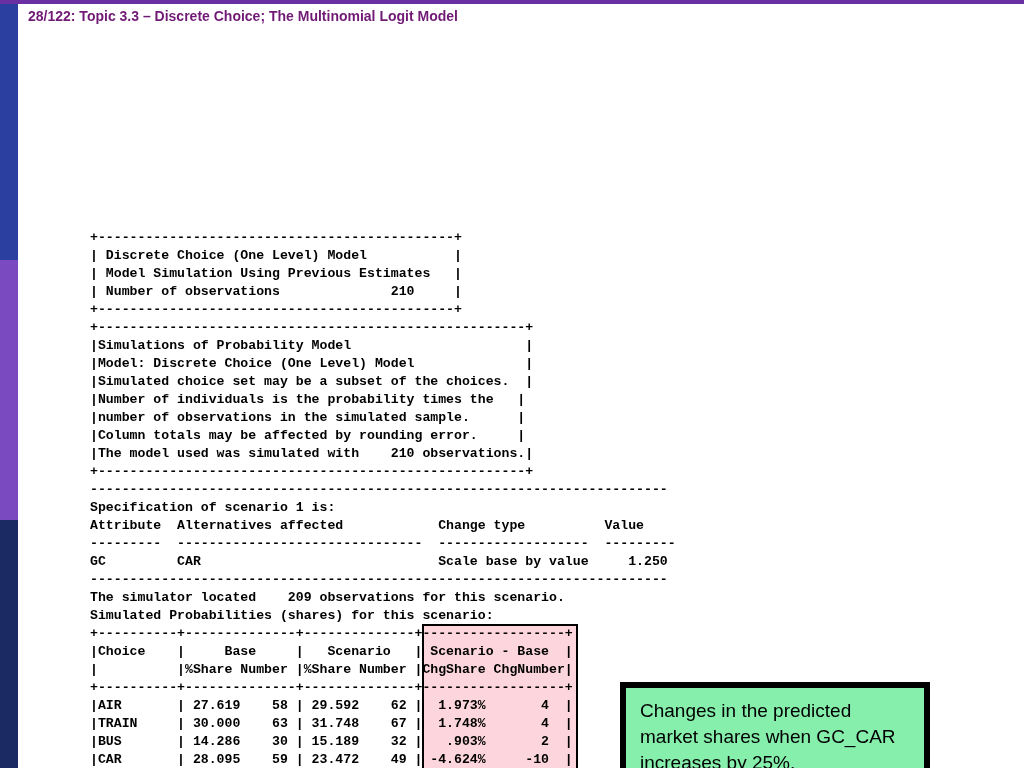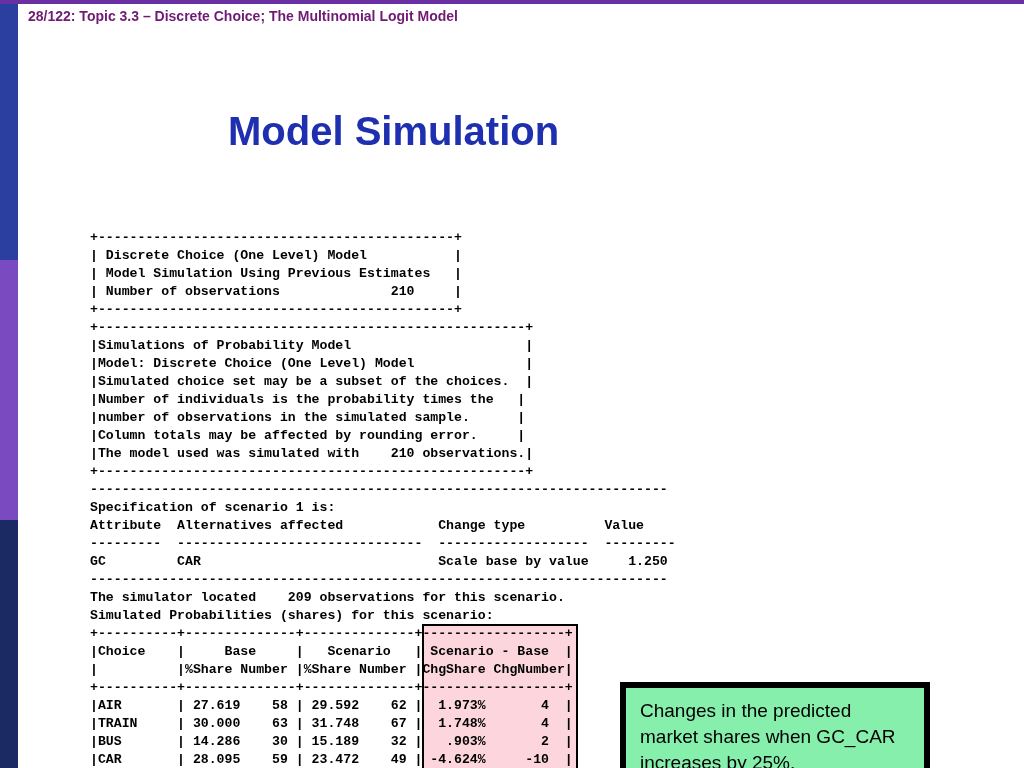--- a/index.html
+++ b/index.html
@@ -20,21 +20,20 @@
 <body>
 
 <div class="top-bar"></div>
 <div class="metabar"></div>
 <div class="metabar2"></div>
 <div class="metabar3"></div>
 
 <div class="header">28/122: Topic 3.3 – Discrete Choice; The Multinomial Logit Model</div>
 
 <div class="slide">
-  <div class="title">Model Simulation</div>
 
   <div class="hilite" style="left:404px; top:590px; width:156px; height:148px;"></div>
 
   <div class="pre-wrap">
     <pre class="output">+---------------------------------------------+
 | Discrete Choice (One Level) Model           |
 | Model Simulation Using Previous Estimates   |
 | Number of observations              210     |
 +---------------------------------------------+
 +------------------------------------------------------+

